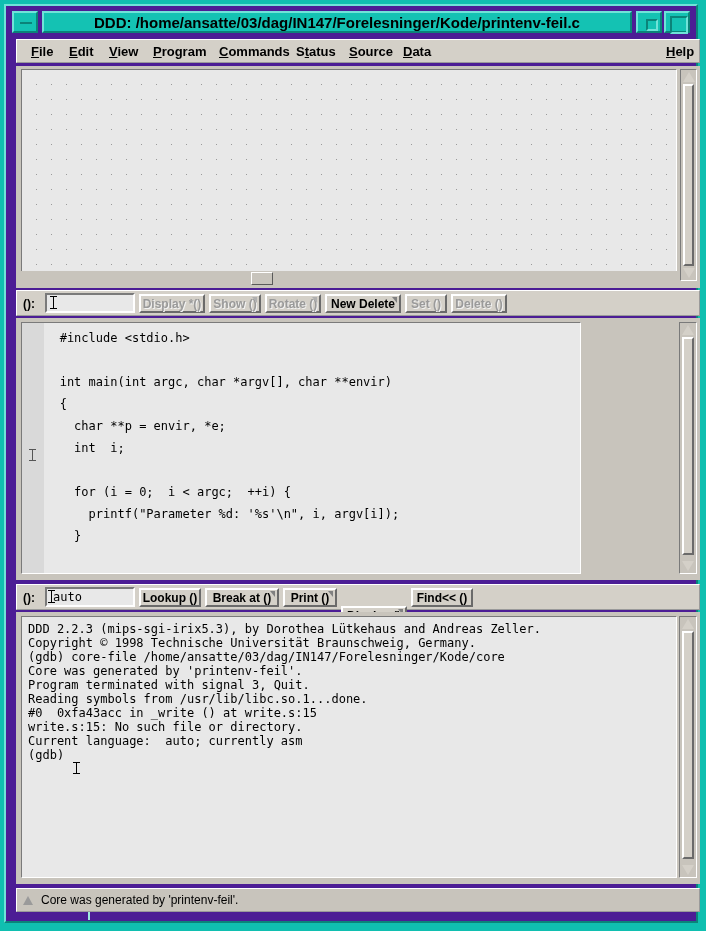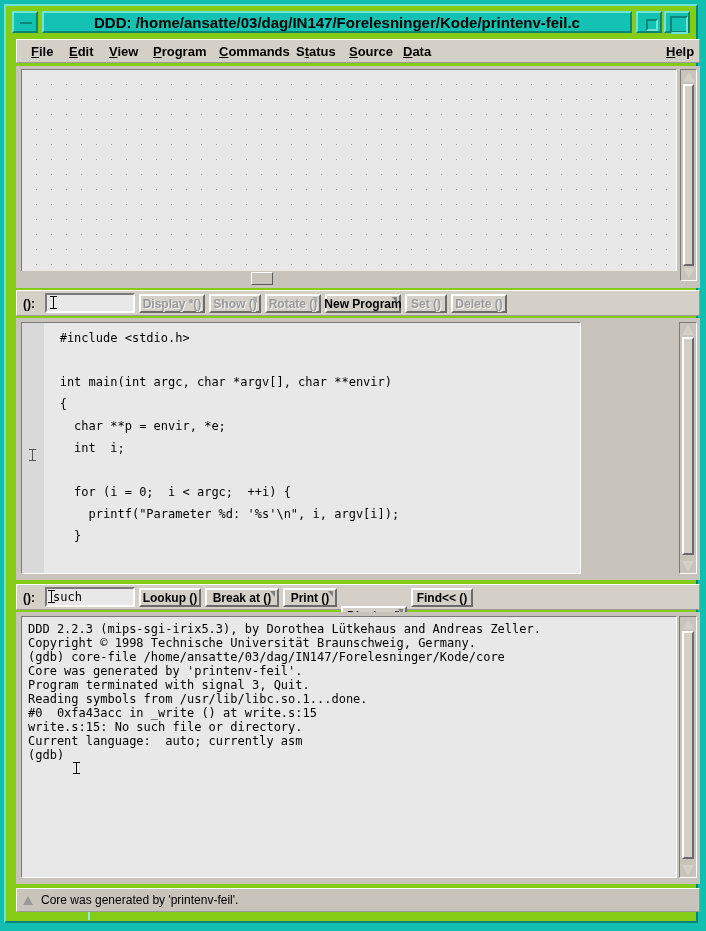--- a/index.html
+++ b/index.html
@@ -7,21 +7,21 @@
     width:706px;height:931px;
     background:#10bfb0;
     font-family:"Liberation Sans", sans-serif;
     overflow:hidden;
   }
   .out1{border-top:1px solid #ffffff;border-left:1px solid #ffffff;border-right:1px solid #5a5a5a;border-bottom:1px solid #5a5a5a;}
 
   
   #win{
     position:absolute;left:4px;top:4px;width:694px;height:919px;
-    background:#84cc16;
+    background:#4c1d95;
     box-sizing:border-box;
     border-top:2px solid #6fe3d8;border-left:2px solid #6fe3d8;
     border-right:2px solid #0b8379;border-bottom:2px solid #0b8379;
   }
   
   #titlebar{position:absolute;left:4px;top:4px;width:682px;height:26px;}
   .tbtn{
     position:absolute;top:1px;height:22px;background:#14c2b3;
     border-top:2px solid #6fe3d8;border-left:2px solid #6fe3d8;
     border-right:2px solid #0b8379;border-bottom:2px solid #0b8379;
@@ -279,21 +279,21 @@
     <div class="btn dim" style="left:122px;top:3px;width:66px;height:19px;">Display *()</div>
     <div class="btn dim" style="left:192px;top:3px;width:52px;height:19px;">
         <span>Show ()</span>
         <i class="tri"></i>
       </div>
     <div class="btn dim" style="left:248px;top:3px;width:56px;height:19px;">
         <span>Rotate ()</span>
         <i class="tri"></i>
       </div>
     <div class="btn" style="left:308px;top:3px;width:76px;height:19px;">
-        <span>New Program</span>
+        <span>New Delete</span>
         <i class="tri"></i>
       </div>
     <div class="btn dim" style="left:388px;top:3px;width:42px;height:19px;">Set ()</div>
     <div class="btn dim" style="left:434px;top:3px;width:56px;height:19px;">Delete ()</div>
   </div>
 
   <div id="srcPanel">
     <div id="srcWrap">
       <div id="srcGutter"></div>
       <div id="srcCaret"></div>
@@ -342,21 +342,21 @@
 
     <div class="vscroll" style="right:3px;top:4px;height:252px;">
       <div class="arrow up"></div>
       <div class="thumb" style="top:14px;height:218px;"></div>
       <div class="arrow dn"></div>
     </div>
   </div>
 
   <div id="srcBar">
     <div class="paren-lbl" style="left:6px;top:6px;">():</div>
-    <div class="txtfield" style="left:28px;top:2px;width:90px;height:20px;">such</div>
+    <div class="txtfield" style="left:28px;top:2px;width:90px;height:20px;">auto</div>
     <div class="caret" style="left:34px;top:5px;"></div>
 
     <div class="btn" style="left:122px;top:3px;width:62px;height:19px;">Lookup ()</div>
     <div class="btn" style="left:188px;top:3px;width:74px;height:19px;">
         <span>Break at ()</span>
         <i class="tri"></i>
       </div>
     <div class="btn" style="left:266px;top:3px;width:54px;height:19px;">
         <span>Print ()</span>
         <i class="tri"></i>

